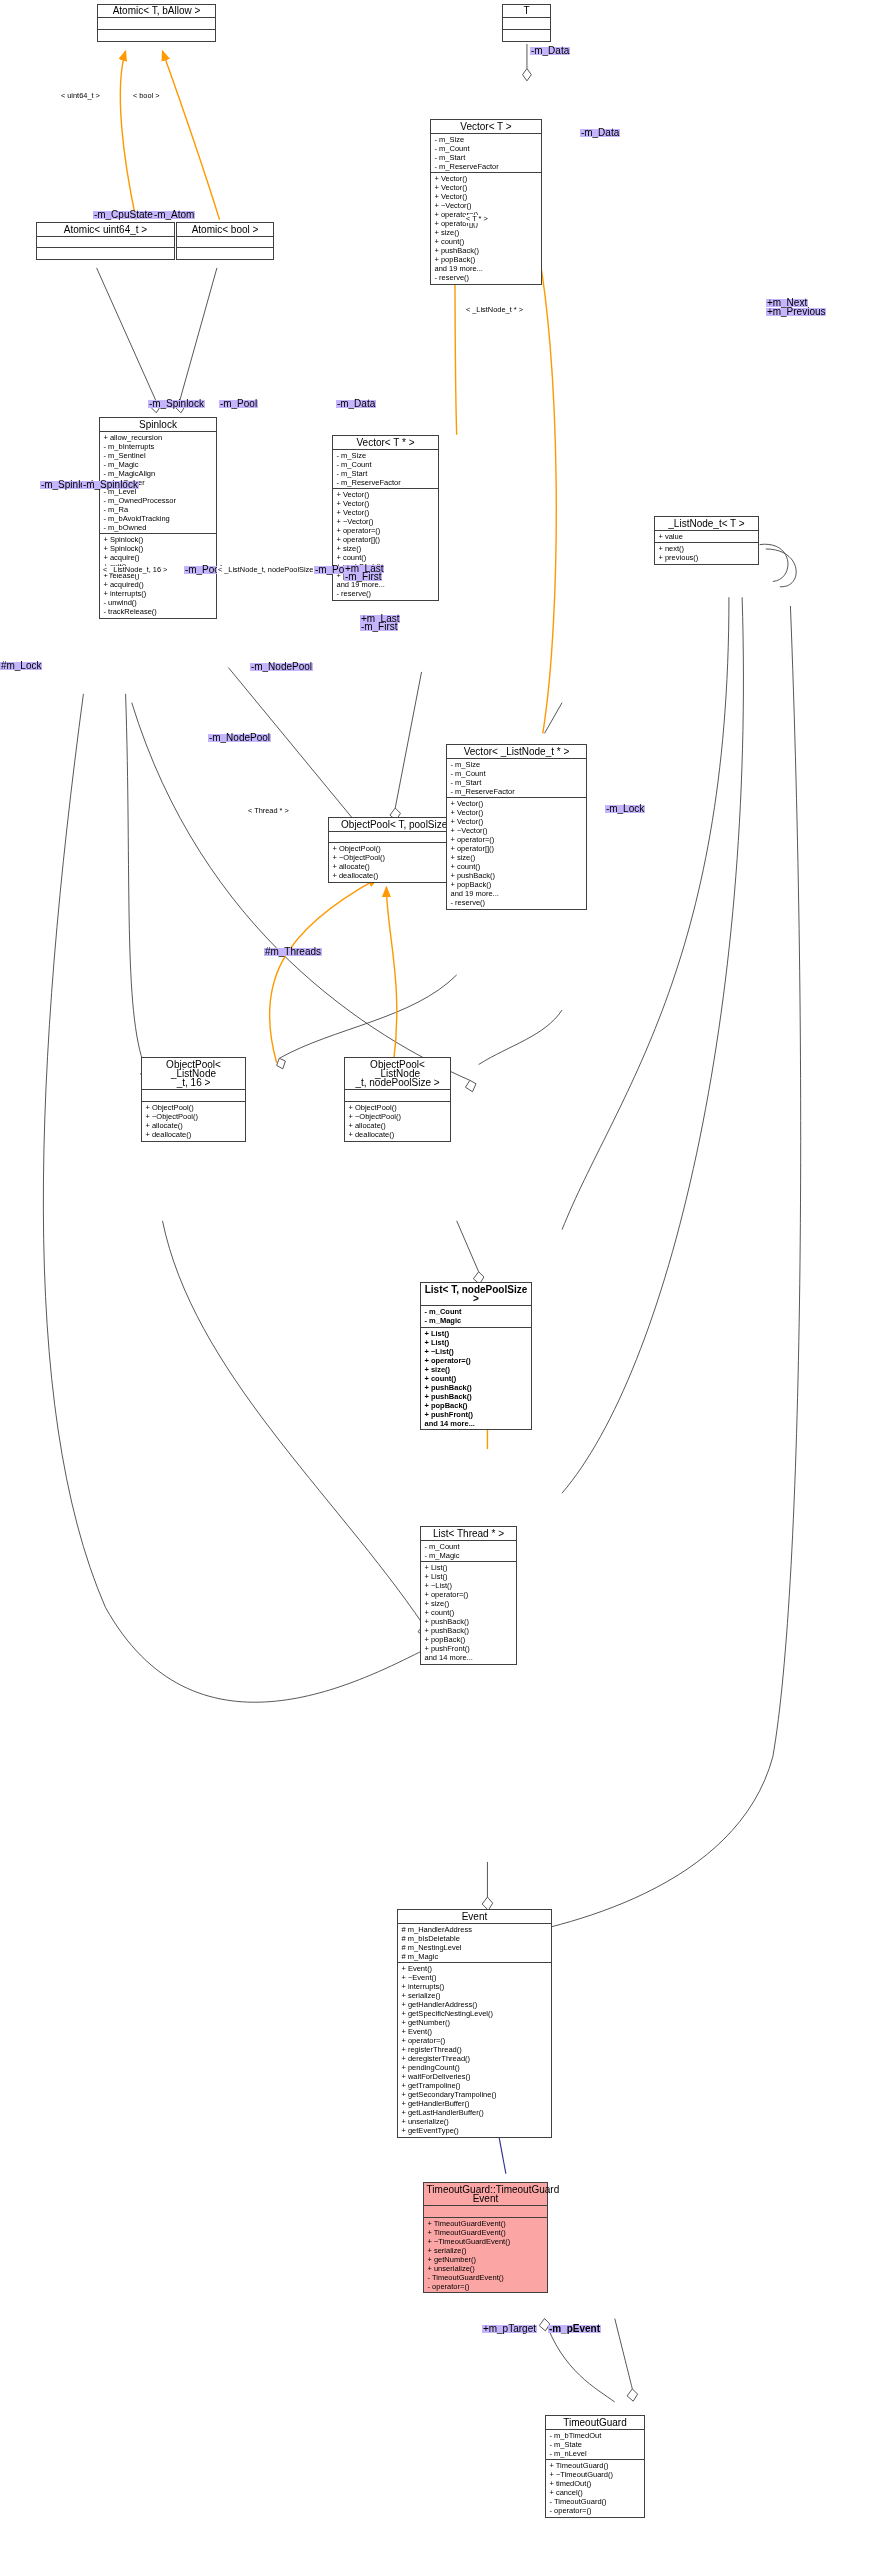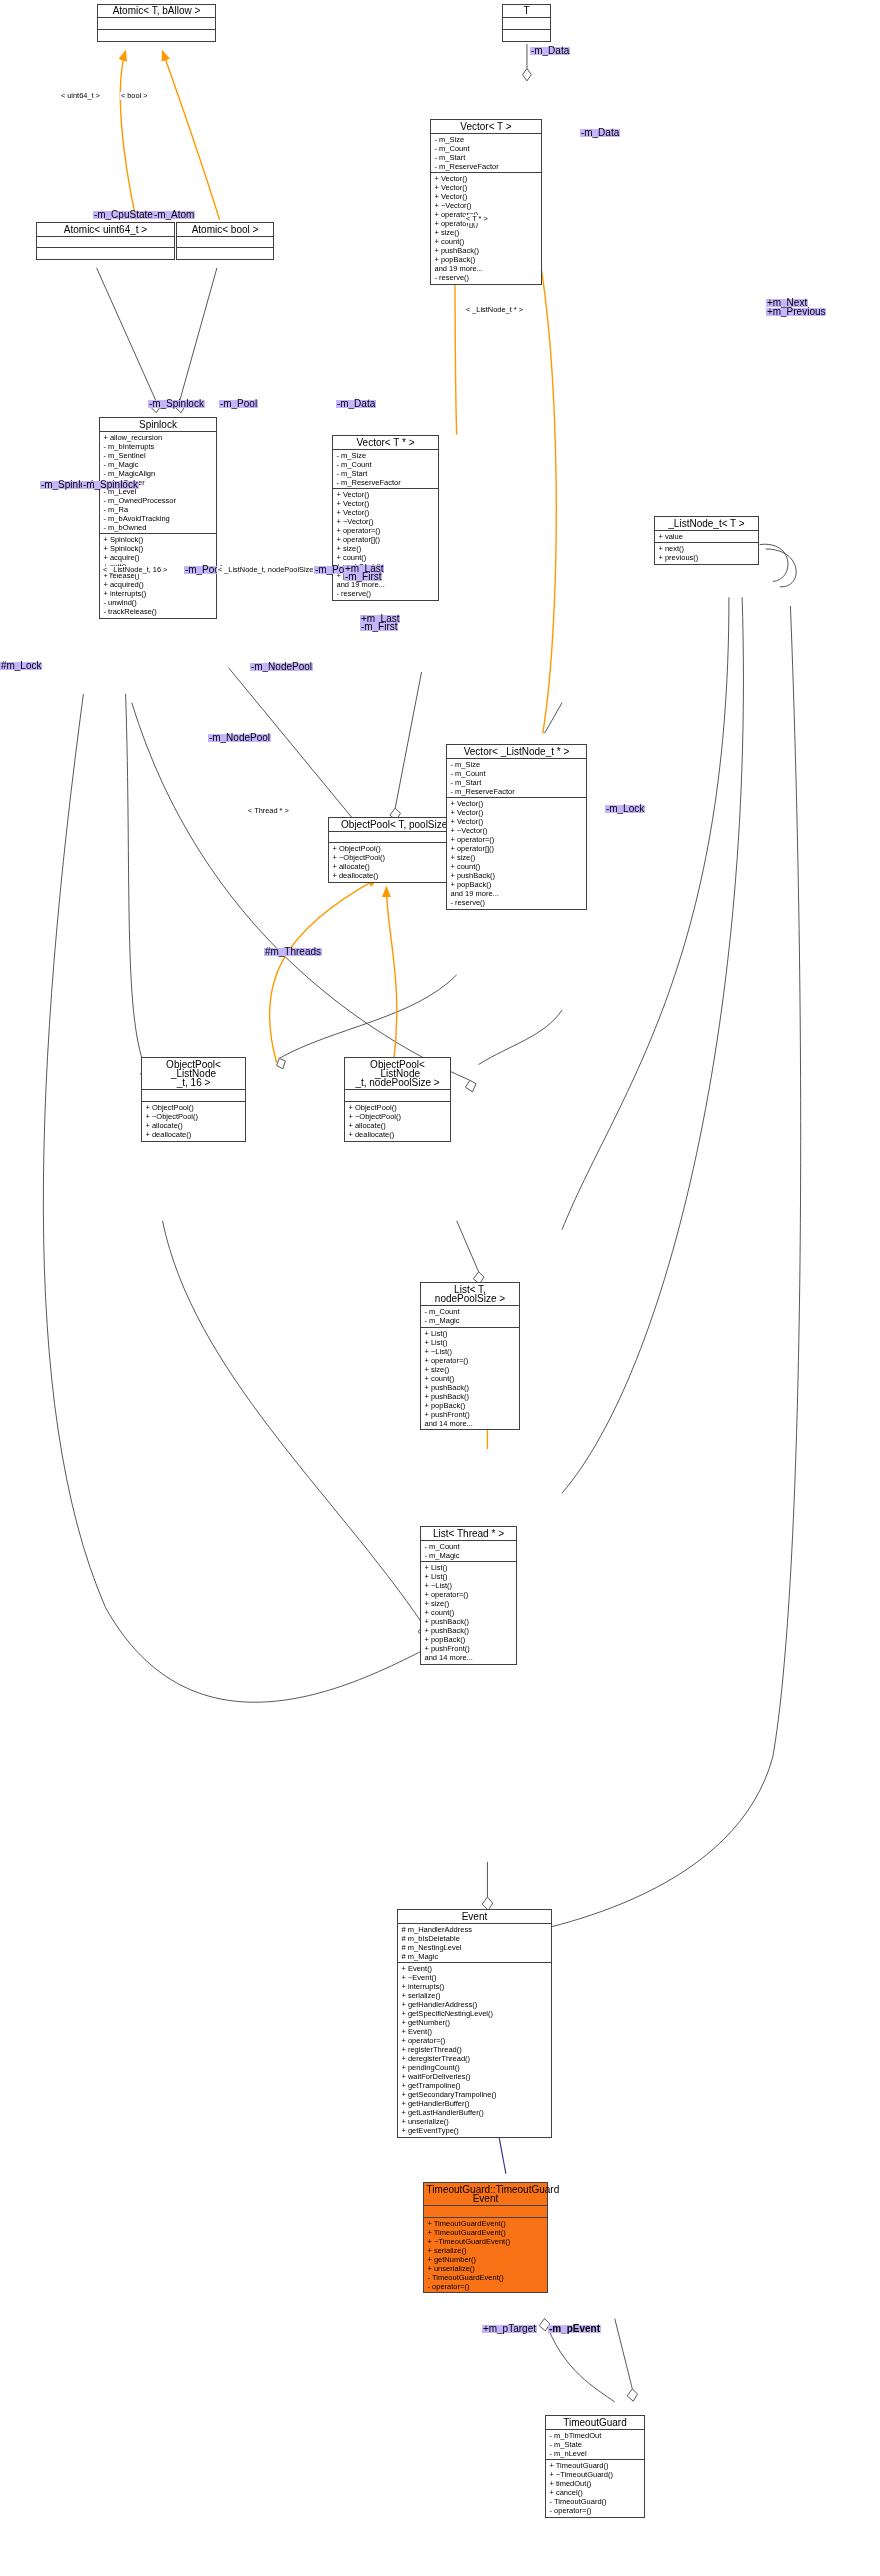--- a/index.html
+++ b/index.html
@@ -2,21 +2,21 @@
 <html style="font-size:14px"><head>
 <meta charset="utf-8">
 <style>
   html,body{margin:0;padding:0;background:#ffffff;}
   body{font-family:"Liberation Sans","DejaVu Sans",sans-serif;}
   #canvas{position:relative;width:880px;height:2576px;overflow:hidden;background:#fff;}
   svg.edges{position:absolute;left:0;top:0;width:880px;height:2576px;pointer-events:none;}
 
   .node{position:absolute;box-sizing:border-box;border:0.9px solid #404040;background:#ffffff;
         font-size:7.5px;line-height:9px;color:#000;}
-  .node.filled{background:#f97316;}
+  .node.filled{background:#fca5a5;}
   .node .title{text-align:center;padding:1.8px 2.6px;border-bottom:0.9px solid #404040;
         font-size:10px;line-height:9.2px;white-space:pre-line;}
   .node .sec{border-bottom:0.9px solid #404040;padding:0.9px 2.6px 1.8px 2.6px;}
   .node .sec:last-child{border-bottom:none;}
   .node .sec.empty{min-height:8px;}
   .node .row{white-space:nowrap;padding:0 0 0 0.9px;}
 
   .elabel{position:absolute;font-size:10px;line-height:8.3px;color:#000;white-space:nowrap;
           background:#c4b5fd;padding:0 0.9px;}
   .tlabel{position:absolute;font-size:7.4px;line-height:8.3px;color:#000;white-space:nowrap;
@@ -272,21 +272,21 @@
 _t, nodePoolSize &gt;</div>
   <div class="sec empty"></div>
   <div class="sec">
         <div class="row">+ ObjectPool()</div>
         <div class="row">+ ~ObjectPool()</div>
         <div class="row">+ allocate()</div>
         <div class="row">+ deallocate()</div>
       </div>
 </div>
 
-<div class="node" style="left:420px;top:1282px;width:100px;">
+<div class="node" style="left:420px;top:1282px;width:112px;font-weight:bold;">
   <div class="title">List&lt; T, nodePoolSize &gt;</div>
   <div class="sec">
         <div class="row">- m_Count</div>
         <div class="row">- m_Magic</div>
       </div>
   <div class="sec">
         <div class="row">+ List()</div>
         <div class="row">+ List()</div>
         <div class="row">+ ~List()</div>
         <div class="row">+ operator=()</div>
@@ -379,21 +379,21 @@
         <div class="row">+ TimeoutGuard()</div>
         <div class="row">+ ~TimeoutGuard()</div>
         <div class="row">+ timedOut()</div>
         <div class="row">+ cancel()</div>
         <div class="row">- TimeoutGuard()</div>
         <div class="row">- operator=()</div>
       </div>
 </div>
 
 <div class="tlabel" style="left:60px;top:92px;text-align:center;">&lt; uint64_t &gt;</div>
-<div class="tlabel" style="left:120px;top:92px;">&lt; bool &gt;</div>
+<div class="tlabel" style="left:132px;top:92px;">&lt; bool &gt;</div>
 <div class="elabel" style="left:530px;top:47px;">-m_Data</div>
 <div class="elabel" style="left:580px;top:129px;">-m_Data</div>
 <div class="elabel" style="left:93px;top:211px;">-m_CpuState</div>
 <div class="elabel" style="left:153px;top:211px;">-m_Atom</div>
 <div class="tlabel" style="left:465px;top:215px;">&lt; T * &gt;</div>
 <div class="tlabel" style="left:465px;top:306px;">&lt; _ListNode_t * &gt;</div>
 <div class="elabel" style="left:148px;top:400px;">-m_Spinlock</div>
 <div class="elabel" style="left:219px;top:400px;">-m_Pool</div>
 <div class="elabel" style="left:336px;top:400px;">-m_Data</div>
 <div class="elabel" style="left:766px;top:299px;">+m_Next</div>

